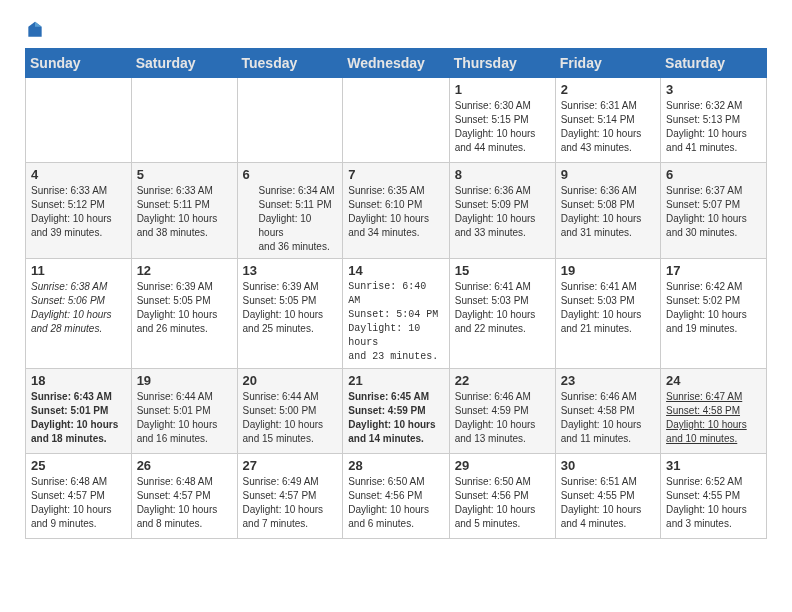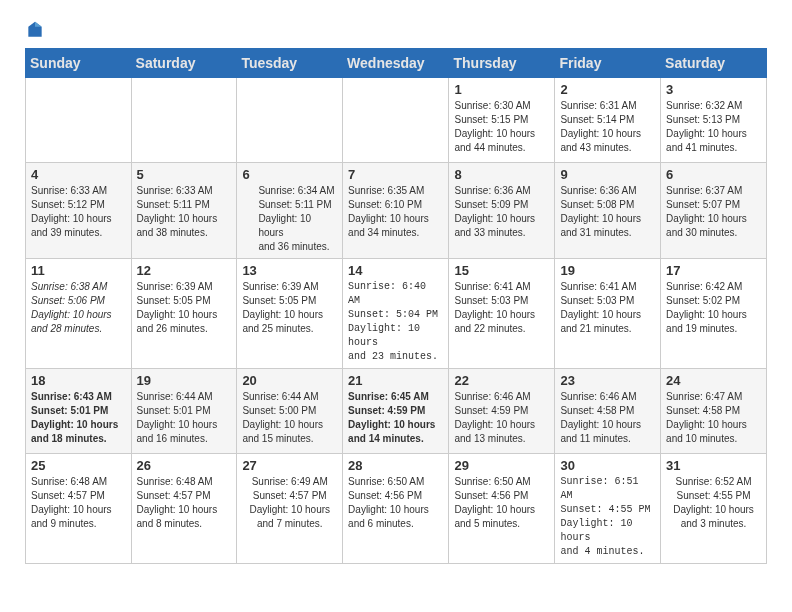--- a/index.html
+++ b/index.html
@@ -287,21 +287,21 @@
         </td>
         <td>
           <div class="day-num">23</div>
           <div class="day-info" style="white-space: pre-line;">Sunrise: 6:46 AM
 Sunset: 4:58 PM
 Daylight: 10 hours
 and 11 minutes.</div>
         </td>
         <td>
           <div class="day-num">24</div>
-          <div class="day-info" style="white-space: pre-line;">Sunrise: 6:47 AM
+          <div class="day-info" style="white-space: pre-line; text-decoration: underline;">Sunrise: 6:47 AM
 Sunset: 4:58 PM
 Daylight: 10 hours
 and 10 minutes.</div>
         </td>
       </tr>
       <tr>
         <td>
           <div class="day-num">25</div>
           <div class="day-info" style="white-space: pre-line;">Sunrise: 6:48 AM
 Sunset: 4:57 PM
@@ -310,48 +310,48 @@
         </td>
         <td>
           <div class="day-num">26</div>
           <div class="day-info" style="white-space: pre-line;">Sunrise: 6:48 AM
 Sunset: 4:57 PM
 Daylight: 10 hours
 and 8 minutes.</div>
         </td>
         <td>
           <div class="day-num">27</div>
-          <div class="day-info" style="white-space: pre-line; text-align: center;">Sunrise: 6:49 AM
+          <div class="day-info" style="white-space: pre-line;">Sunrise: 6:49 AM
 Sunset: 4:57 PM
 Daylight: 10 hours
 and 7 minutes.</div>
         </td>
         <td>
           <div class="day-num">28</div>
           <div class="day-info" style="white-space: pre-line;">Sunrise: 6:50 AM
 Sunset: 4:56 PM
 Daylight: 10 hours
 and 6 minutes.</div>
         </td>
         <td>
           <div class="day-num">29</div>
           <div class="day-info" style="white-space: pre-line;">Sunrise: 6:50 AM
 Sunset: 4:56 PM
 Daylight: 10 hours
 and 5 minutes.</div>
         </td>
         <td>
           <div class="day-num">30</div>
-          <div class="day-info" style="white-space: pre-line; font-family: Liberation Mono, monospace;">Sunrise: 6:51 AM
+          <div class="day-info" style="white-space: pre-line;">Sunrise: 6:51 AM
 Sunset: 4:55 PM
 Daylight: 10 hours
 and 4 minutes.</div>
         </td>
         <td>
           <div class="day-num">31</div>
-          <div class="day-info" style="white-space: pre-line; text-align: center;">Sunrise: 6:52 AM
+          <div class="day-info" style="white-space: pre-line;">Sunrise: 6:52 AM
 Sunset: 4:55 PM
 Daylight: 10 hours
 and 3 minutes.</div>
         </td>
       </tr>
     </tbody>
 </table>
 
 </body></html>

